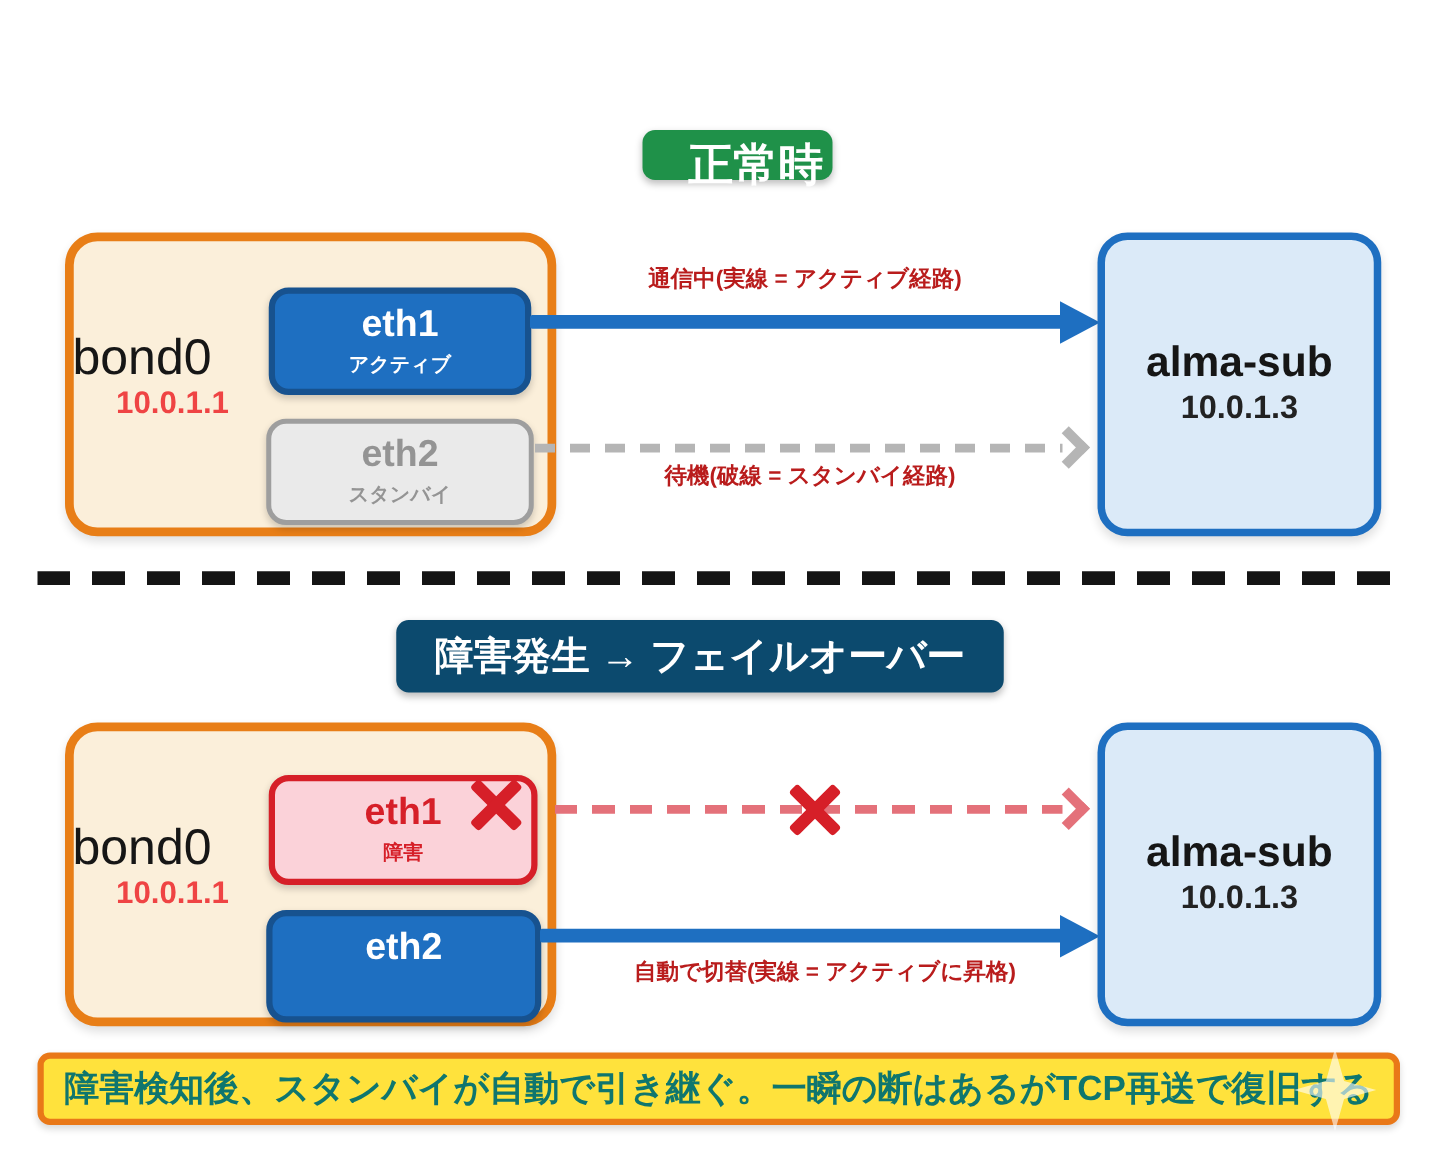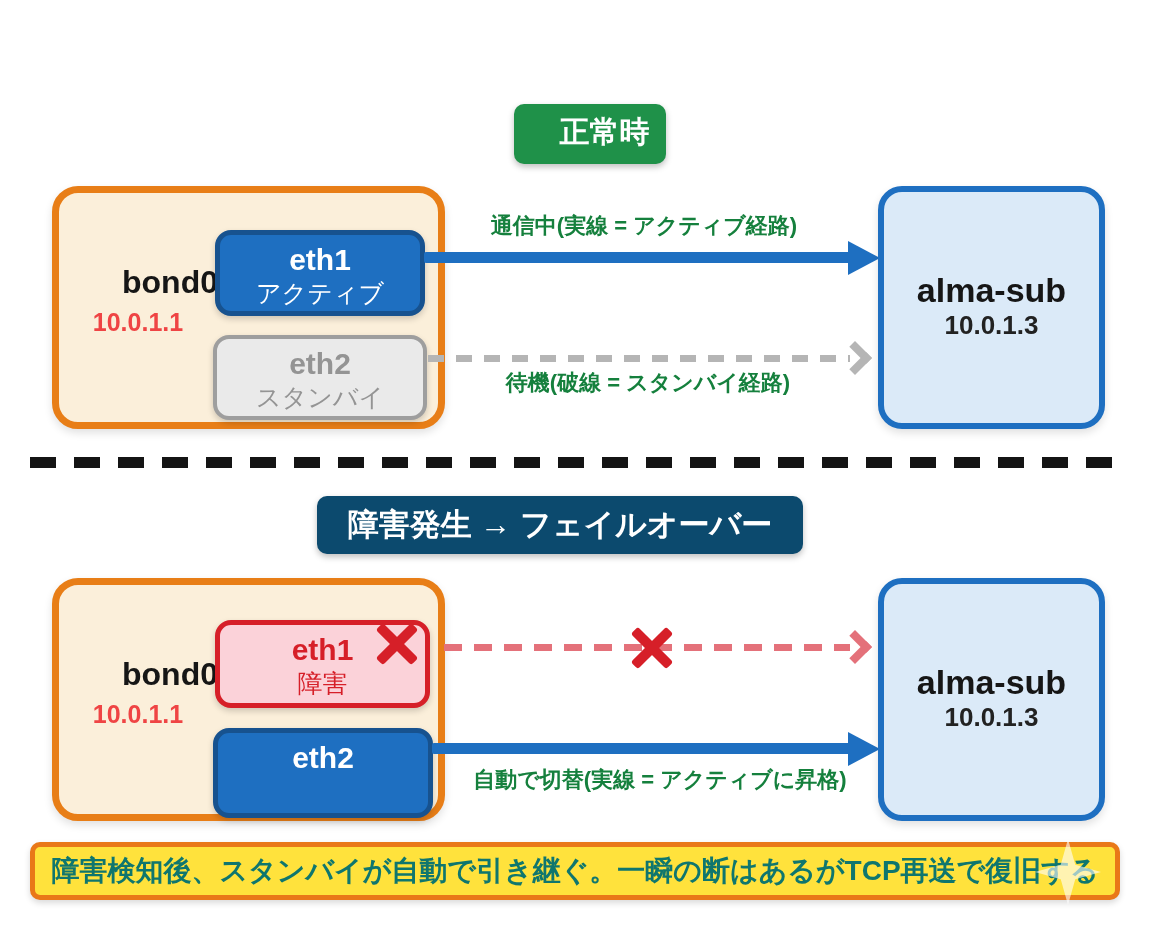--- a/index.html
+++ b/index.html
@@ -5,43 +5,43 @@
   * { margin:0; padding:0; box-sizing:border-box; }
   html,body { background:#ffffff; }
   body { font-family:"Liberation Sans","DejaVu Sans",sans-serif; }
   .page { position:relative; width:1152px; height:928px; background:#ffffff; overflow:hidden; }
 
   .title { position:absolute; left:0; top:24px; width:100%; text-align:center;
            font-size:39px; font-weight:800; color:#151515; letter-spacing:.5px; }
 
   .badge { position:absolute; color:#ffffff; font-weight:800; text-align:center;
            border-radius:10px; box-shadow:0 3px 6px rgba(0,0,0,.25); }
-  .badge-normal { left:514px; top:104px; width:152px; height:60px; line-height:56px;
-                  font-size:30px; background:#1F9149;padding-left:29px; }
+  .badge-normal { left:514px; top:104px; width:152px; height:40px; line-height:56px;
+                  font-size:36px; background:#1F9149;padding-left:29px; }
   .badge-fail   { left:317px; top:496px; width:486px; height:58px; line-height:58px;
                   font-size:31px; background:#0c4a6e; }
 
   .host { position:absolute; width:393px; height:243px; background:#FBEFDA;
           border:7px solid #E87E17; border-radius:26px; box-shadow:0 4px 8px rgba(0,0,0,.12); }
   .host-top { left:52px; top:186px; }
   .host-bottom { left:52px; top:578px; }
 
-  .bond-name { position:absolute; width:160px; text-align:right;
-               font-size:32px; font-weight:700; color:#161616; }
+  .bond-name { position:absolute; width:160px; text-align:left;
+               font-size:40px; font-weight:400; color:#161616; }
   .bond-ip   { position:absolute; width:160px; text-align:center;
                font-size:25px; font-weight:600; color:#ef4444; }
   .bond-name-top { left:58px; top:264px; }
   .bond-ip-top   { left:58px; top:308px; }
   .bond-name-bottom { left:58px; top:656px; }
   .bond-ip-bottom   { left:58px; top:700px; }
 
   .nic { position:absolute; border-radius:16px; text-align:center;
          box-shadow:0 3px 6px rgba(0,0,0,.18); padding-top:7px;margin-top:18px; }
   .nic-name  { font-size:30px; font-weight:800; line-height:36px; }
-  .nic-state { font-size:25px; font-weight:400; line-height:30px; }
+  .nic-state { font-size:16px; font-weight:700; line-height:30px; }
   .nic-eth1-top  { left:215px; top:212px; width:210px; height:86px;
                    background:#1E6FC1; border:5px solid #17528F; color:#ffffff; }
   .nic-eth2-top  { left:213px; top:317px; width:214px; height:85px;
                    background:#EAEAEA; border:4px solid #9E9E9E; color:#949494; }
   .nic-eth1-fail { left:215px; top:602px; width:215px; height:88px;
                    background:#FBD2D9; border:5px solid #D61F28; color:#D61F28; }
   .nic-eth2-fail { left:213px; top:710px; width:220px; height:90px;
                    background:#1E6FC1; border:5px solid #17528F; color:#ffffff; }
 
   .xmark { position:absolute; width:44px; height:44px; }
@@ -64,21 +64,21 @@
   .dash-line { position:absolute; height:7px; }
   .dash-gray { left:428px; top:355px; width:422px;
         background:repeating-linear-gradient(90deg,#B5B5B5 0 16px,transparent 16px 28px); }
   .dash-red  { left:444px; top:644px; width:406px;
         background:repeating-linear-gradient(90deg,#E4717A 0 18px,transparent 18px 30px); }
   .chevron { position:absolute; width:24px; height:24px;
         border-top:8px solid; border-right:8px solid; transform:rotate(45deg); }
   .chev-gray { left:843px; top:346px; border-color:#B5B5B5; }
   .chev-red  { left:843px; top:635px; border-color:#E4717A; }
 
-  .lbl { position:absolute; font-size:22px; font-weight:800; color:#15803d; text-align:center; }
+  .lbl { position:absolute; font-size:18px; font-weight:800; color:#b91c1c; text-align:center; }
   .lbl-active-top { left:448px; top:211px; width:392px; }
   .lbl-standby    { left:452px; top:368px; width:392px; }
   .lbl-cut        { left:590px; top:598px; width:130px; }
   .lbl-switch     { left:450px; top:765px; width:420px; }
 
   .server { position:absolute; width:227px; height:243px; background:#DBEAF8;
             border:6px solid #1E6FC1; border-radius:24px; box-shadow:0 4px 8px rgba(0,0,0,.12); }
   .server-top { left:878px; top:186px; }
   .server-bottom { left:878px; top:578px; }
   .server-name { position:absolute; width:227px; text-align:center;

